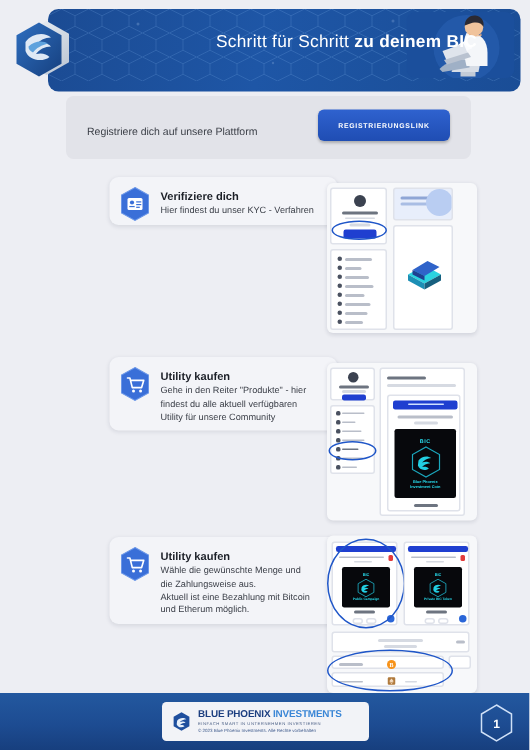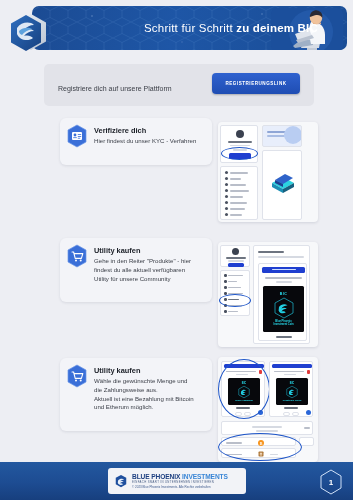--- a/index.html
+++ b/index.html
@@ -7,21 +7,21 @@
     width: 353px; height: 500px;
     background: #eceef4;
     font-family: "Liberation Sans", sans-serif;
     overflow: hidden;
   }
   .page { position: relative; width: 353px; height: 500px; background: #edeef3; }
 
   
   .header-wrap { position: absolute; left: 0; top: 0; width: 353px; height: 62px; }
   .header-banner {
-    position: absolute; left: 32px; top: 6px; width: 315px; height: 44px;
+    position: absolute; left: 32px; top: 6px; width: 315px; height: 55px;
     background: linear-gradient(100deg, #1b4b93 0%, #1e56a6 45%, #1a4d96 100%);
     border-radius: 7px; overflow: hidden;
   }
   .hex-pattern { position: absolute; inset: 0; opacity: .28; }
   .header-title {
     position: absolute; left: 112px; top: 16px;
     color: #fff; font-size: 11.5px; letter-spacing: .2px; white-space: nowrap;
   }
   .header-title b { font-weight: bold; }
   .header-person {
@@ -42,24 +42,24 @@
     background: linear-gradient(180deg,#2f62cf,#1f4db3);
     border: none; border-radius: 4px; color: #fff;
     font-family: "Liberation Sans", sans-serif;
     font-size: 4.6px; font-weight: bold; letter-spacing: .5px; cursor: pointer;
     box-shadow: 0 1px 2px rgba(0,0,0,.25);
   }
 
   
   .step { position: absolute; }
   .step-card {
-    position: absolute; left: 3px; top: 0; width: 152px;
+    position: absolute; left: 16px; top: 0; width: 152px;
     background: #f3f4f8; border-radius: 6px;
     box-shadow: 0 1px 3px rgba(20,30,60,.10);
-    padding: 8px 9px 19px 34px;
+    padding: 8px 9px 4px 34px;
   }
   .step-hex { position: absolute; left: 6px; top: 6px; width: 22px; height: 24px; }
   .step-title { font-size: 7.4px; font-weight: bold; color: #1b1f27; margin-bottom: 2px; }
   .step-desc { font-size: 6.1px; line-height: 1.45; color: #3a3e47; white-space: pre-line; }
   .step-shadow {
     position: absolute; left: 6px; width: 152px; height: 10px;
     background: #e4e5eb; border-radius: 5px; z-index: -1;
   }
 
   

